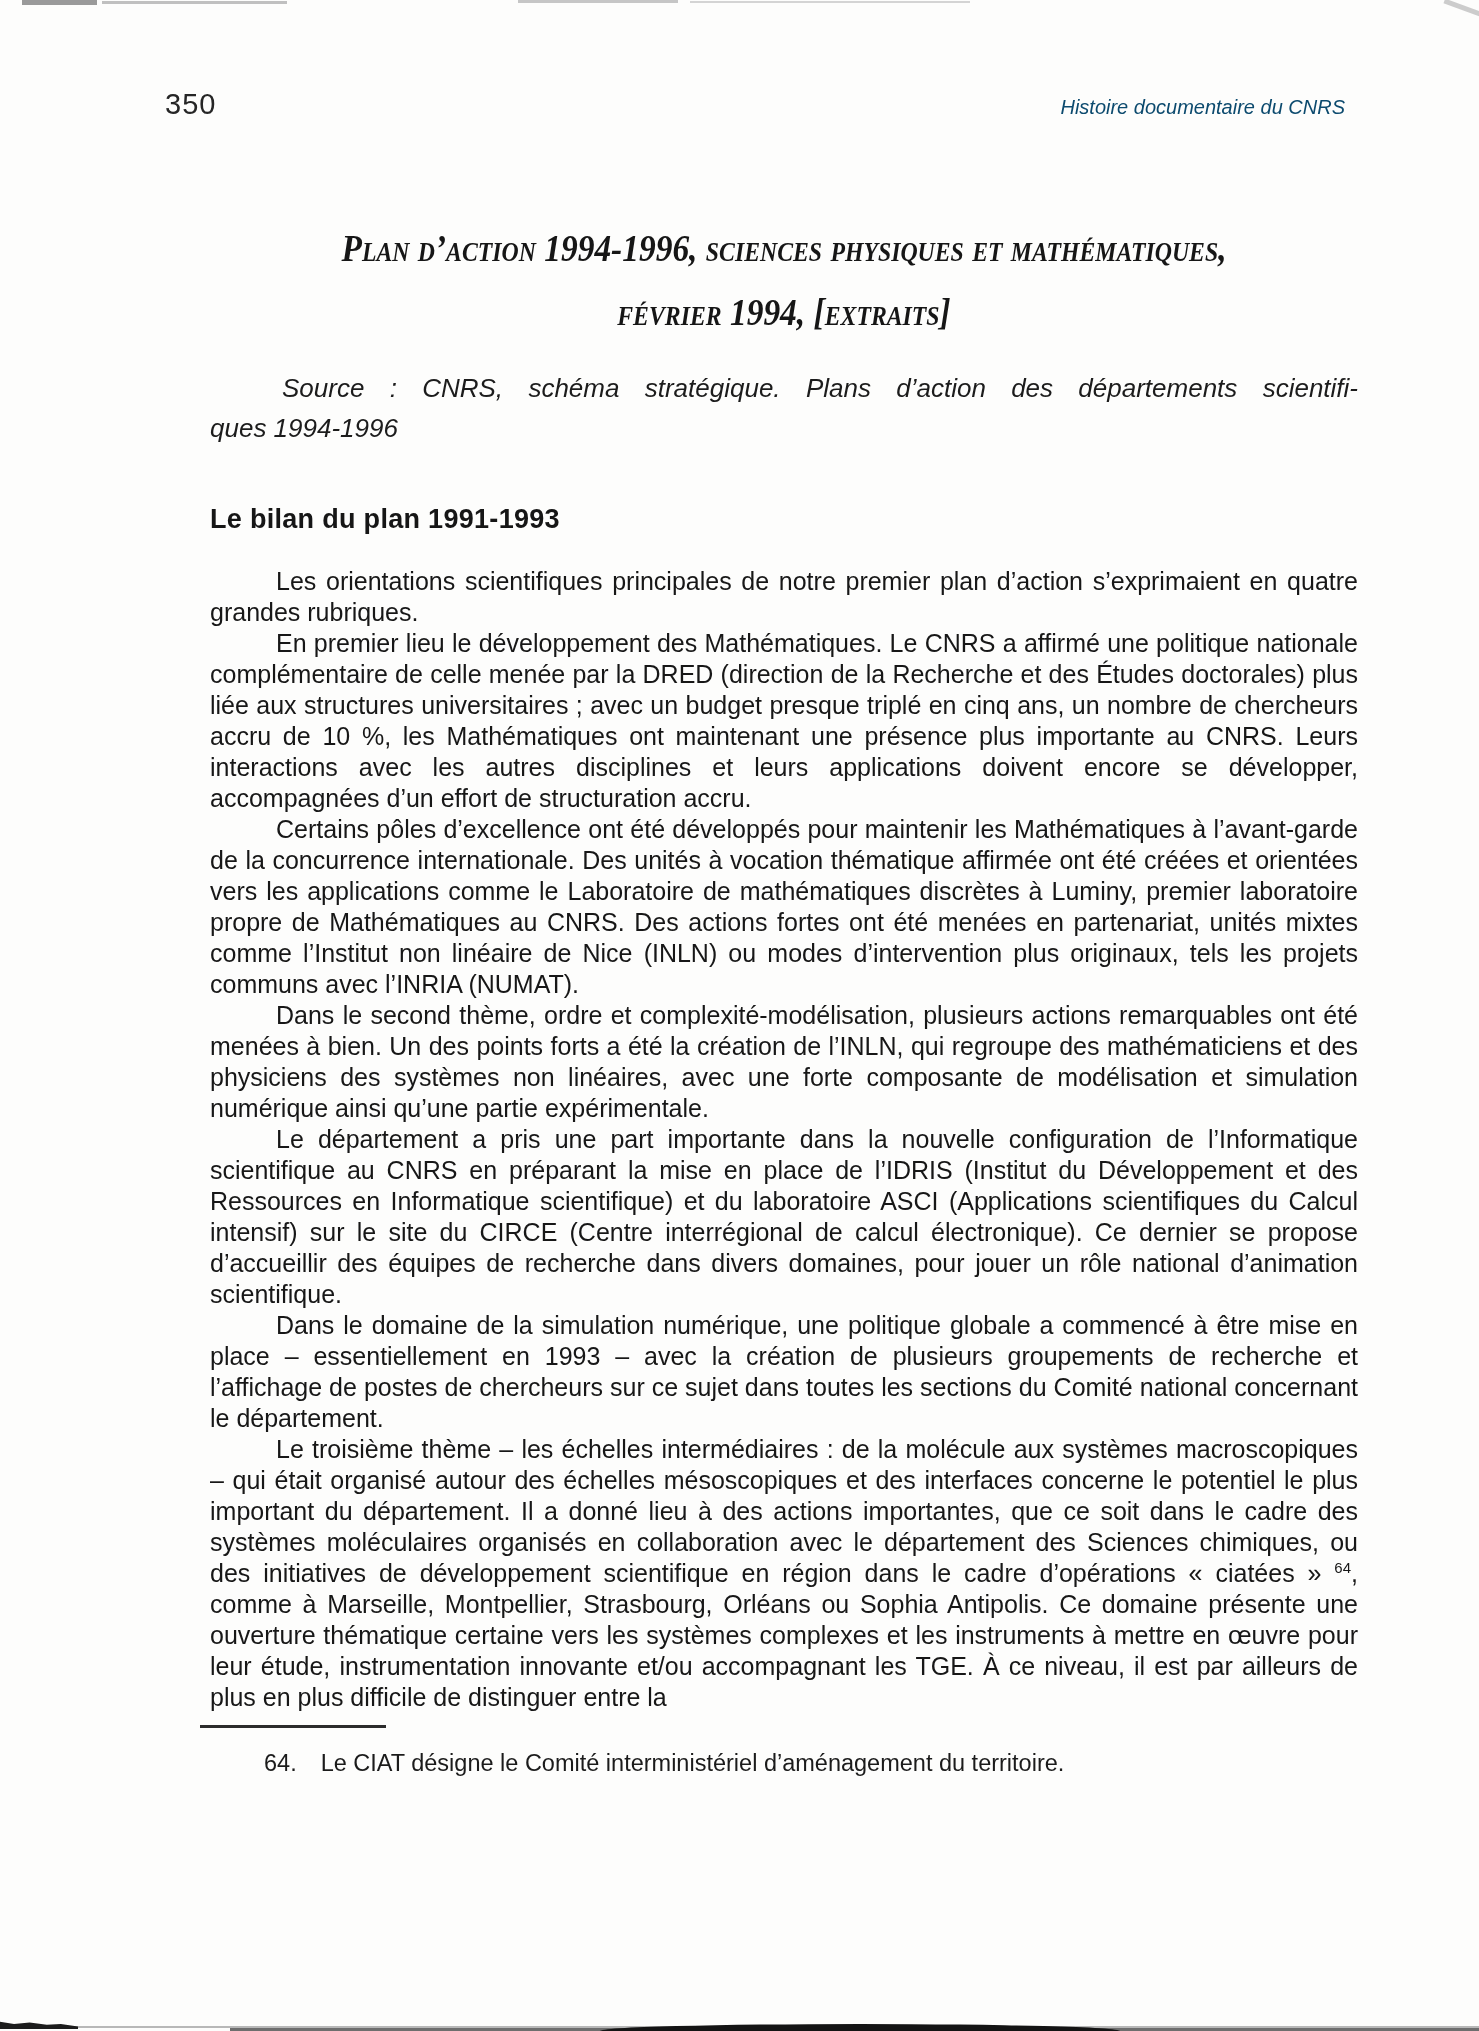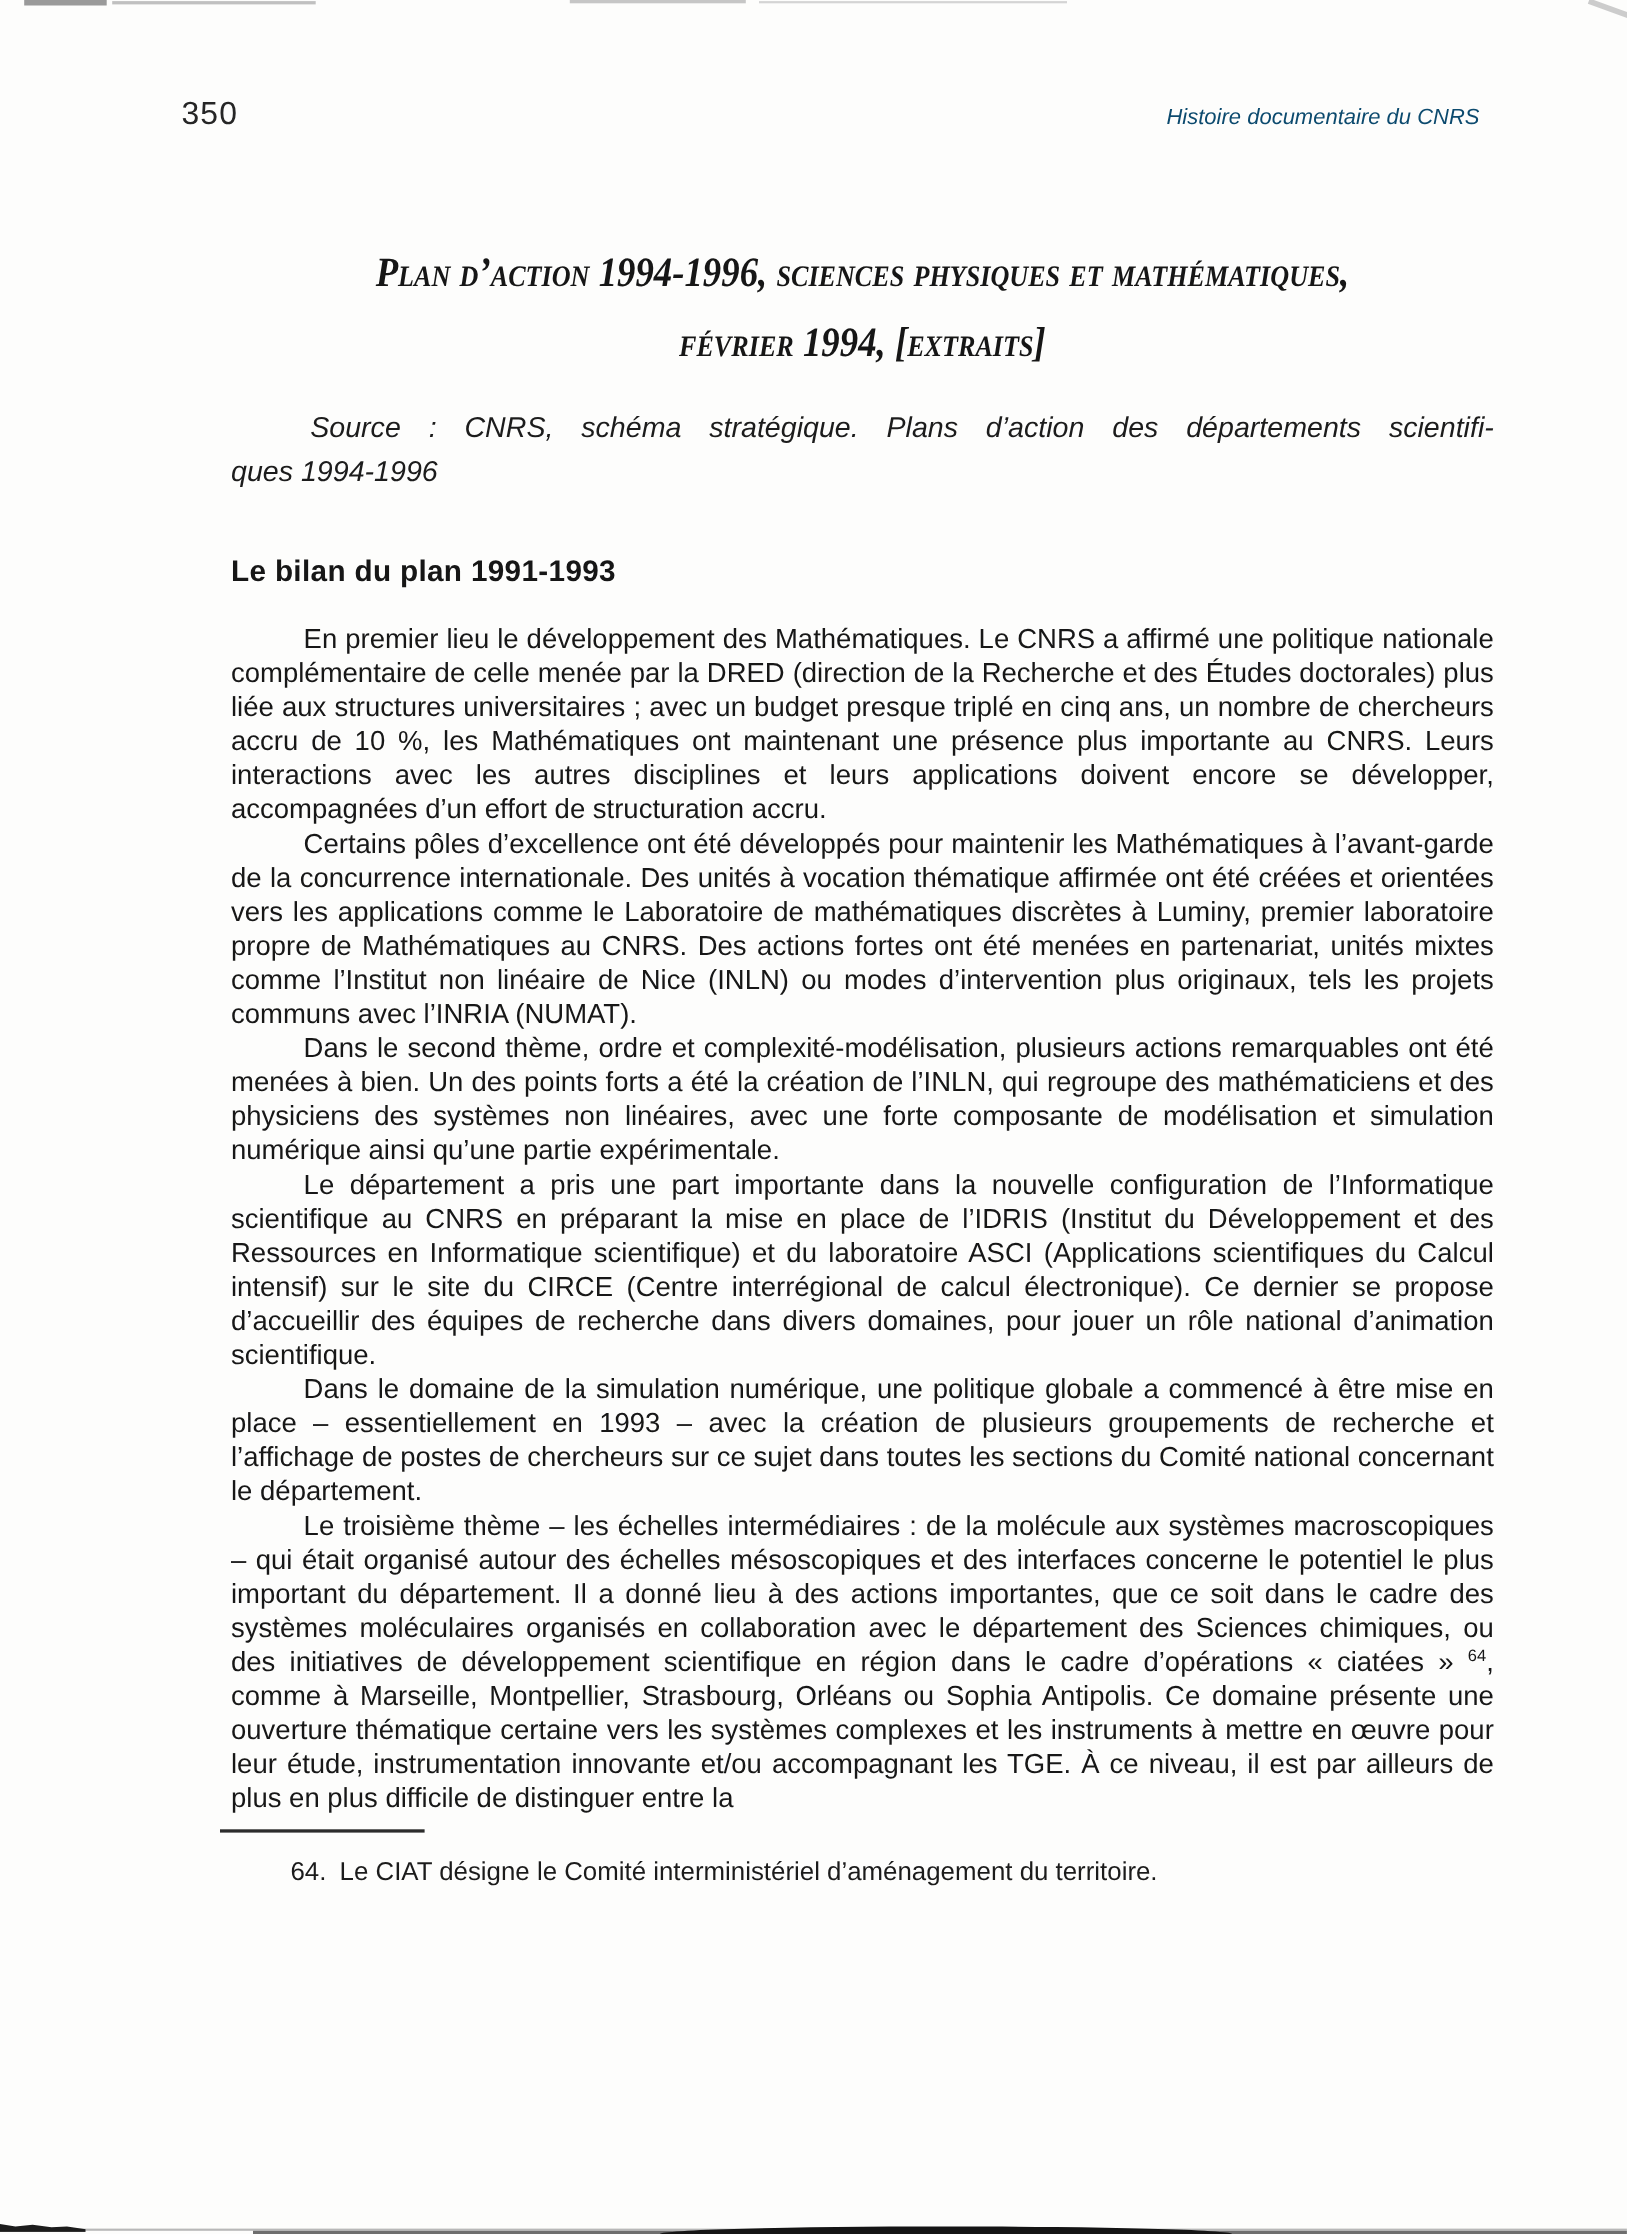--- a/index.html
+++ b/index.html
@@ -62,21 +62,21 @@
   .body-text {
     margin-top: 31px; font-size: 25px; line-height: 31px;
     text-align: justify; color: #171717;
   }
   .body-text p { margin: 0; text-indent: 66px; }
   .it { }
   sup.fn { font-size: 15px; vertical-align: super; line-height: 0; }
 
   .footnote-rule { margin-top: 12px; margin-left: -10px; width: 186px; height: 3px; background: #2c2c2c; }
   .footnote { margin-top: 20px; font-size: 23.5px; line-height: 30px; color: #1b1b1b; text-indent: 54px; }
-  .footnote .fn-text { margin-left: 12px; }
+  .footnote .fn-text { margin-left: 24px; }
 </style>
 </head>
 <body>
 
 <div class="page">
 
   <div class="scan-mark m1"></div>
   <div class="scan-mark m2"></div>
   <div class="scan-mark m3"></div>
   <div class="scan-mark m4"></div>
@@ -100,20 +100,21 @@
     </h1>
 
     <div class="source">
       <div class="source-line1">Source : CNRS, schéma stratégique. Plans d’action des départements scientifi-</div>
       <div class="source-line2">ques 1994-1996</div>
     </div>
 
     <h2 class="section-heading">Le bilan du plan 1991-1993</h2>
 
     <div class="body-text">
+      <p>Les orientations scientifiques principales de notre premier plan d’action s’exprimaient en quatre grandes rubriques.</p>
       <p><span>En premier lieu le </span><span class="it">développement des Mathématiques</span><span>. Le CNRS a affirmé une politique nationale complémentaire de celle menée par la DRED (direction de la Recherche et des Études doctorales) plus liée aux structures universitaires ; avec un budget presque triplé en cinq ans, un nombre de chercheurs accru de 10 %, les Mathématiques ont maintenant une présence plus importante au CNRS. Leurs interactions avec les autres disciplines et leurs applications doivent encore se développer, accompagnées d’un effort de structuration accru.</span></p>
       <p>Certains pôles d’excellence ont été développés pour maintenir les Mathématiques à l’avant-garde de la concurrence internationale. Des unités à vocation thématique affirmée ont été créées et orientées vers les applications comme le Laboratoire de mathématiques discrètes à Luminy, premier laboratoire propre de Mathématiques au CNRS. Des actions fortes ont été menées en partenariat, unités mixtes comme l’Institut non linéaire de Nice (INLN) ou modes d’intervention plus originaux, tels les projets communs avec l’INRIA (NUMAT).</p>
       <p><span>Dans le second thème, </span><span class="it">ordre et complexité-modélisation</span><span>, plusieurs actions remarquables ont été menées à bien. Un des points forts a été la création de l’INLN, qui regroupe des mathématiciens et des physiciens des systèmes non linéaires, avec une forte composante de modélisation et simulation numérique ainsi qu’une partie expérimentale.</span></p>
       <p>Le département a pris une part importante dans la nouvelle configuration de l’Informatique scientifique au CNRS en préparant la mise en place de l’IDRIS (Institut du Développement et des Ressources en Informatique scientifique) et du laboratoire ASCI (Applications scientifiques du Calcul intensif) sur le site du CIRCE (Centre interrégional de calcul électronique). Ce dernier se propose d’accueillir des équipes de recherche dans divers domaines, pour jouer un rôle national d’animation scientifique.</p>
       <p>Dans le domaine de la simulation numérique, une politique globale a commencé à être mise en place – essentiellement en 1993 – avec la création de plusieurs groupements de recherche et l’affichage de postes de chercheurs sur ce sujet dans toutes les sections du Comité national concernant le département.</p>
       <p><span>Le troisième thème – </span><span class="it">les échelles intermédiaires : de la molécule aux systèmes macroscopiques</span><span> – qui était organisé autour des échelles mésoscopiques et des interfaces concerne le potentiel le plus important du département. Il a donné lieu à des actions importantes, que ce soit dans le cadre des systèmes moléculaires organisés en collaboration avec le département des Sciences chimiques, ou des initiatives de développement scientifique en région dans le cadre d’opérations « ciatées » </span><sup class="fn">64</sup><span>, comme à Marseille, Montpellier, Strasbourg, Orléans ou Sophia Antipolis. Ce domaine présente une ouverture thématique certaine vers les systèmes complexes et les instruments à mettre en œuvre pour leur étude, instrumentation innovante et/ou accompagnant les TGE. À ce niveau, il est par ailleurs de plus en plus difficile de distinguer entre la</span></p>
     </div>
 
     <div class="footnote-rule"></div>
 

